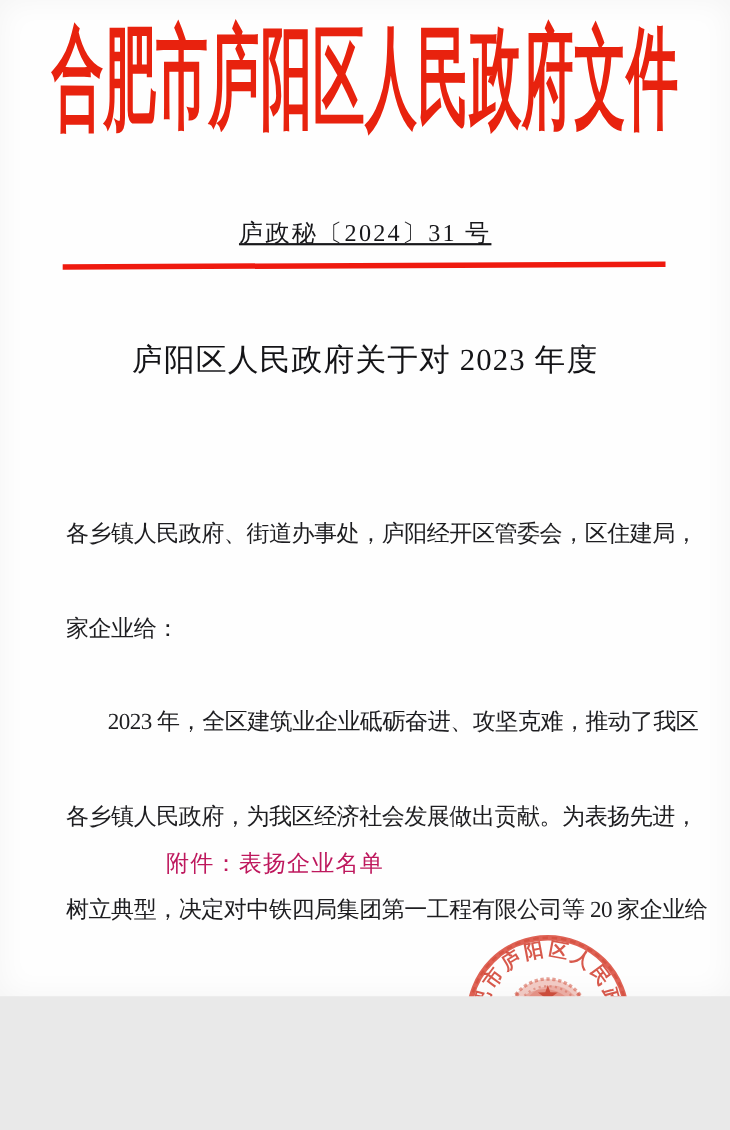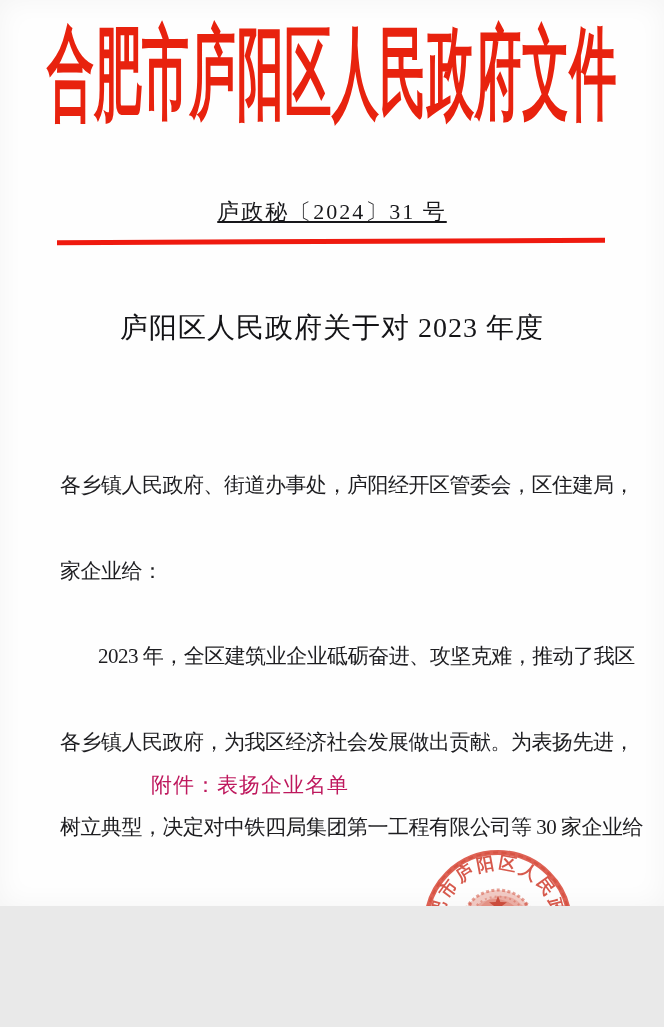--- a/index.html
+++ b/index.html
@@ -101,21 +101,21 @@
 
   <div class="doc-title">
     <div>庐阳区人民政府关于对 2023 年度</div>
   </div>
 
   <div class="body-text">
     <div class="line">各乡镇人民政府、街道办事处，庐阳经开区管委会，区住建局，</div>
     <div class="line">家企业给：</div>
     <div class="line indent">2023 年，全区建筑业企业砥砺奋进、攻坚克难，推动了我区</div>
     <div class="line">各乡镇人民政府，为我区经济社会发展做出贡献。为表扬先进，</div>
-    <div class="line">树立典型，决定对中铁四局集团第一工程有限公司等 30 家企业给</div>
+    <div class="line">树立典型，决定对中铁四局集团第一工程有限公司等 20 家企业给</div>
   </div>
 
   <div class="attachment">附件：表扬企业名单</div>
 
   <svg class="seal" viewBox="0 0 158 158" aria-hidden="true">
 
     <circle cx="79" cy="79" r="71.5" fill="none" stroke="#d63828" stroke-width="5" opacity="0.85"></circle>
     <circle cx="79" cy="79" r="71.5" fill="none" stroke="#c8321f" stroke-width="2.2" stroke-dasharray="5 3.5" opacity="0.45"></circle>
 
     <path id="sealArc" d="M 27.3 97.8 A 55 55 0 1 1 130.7 97.8" fill="none"></path>

